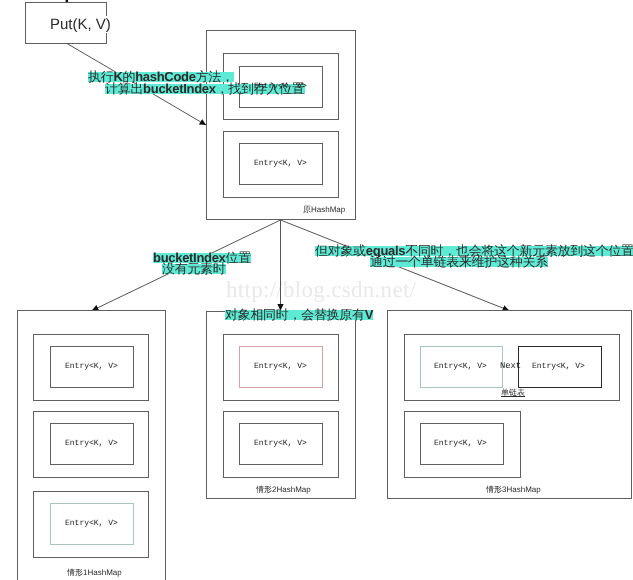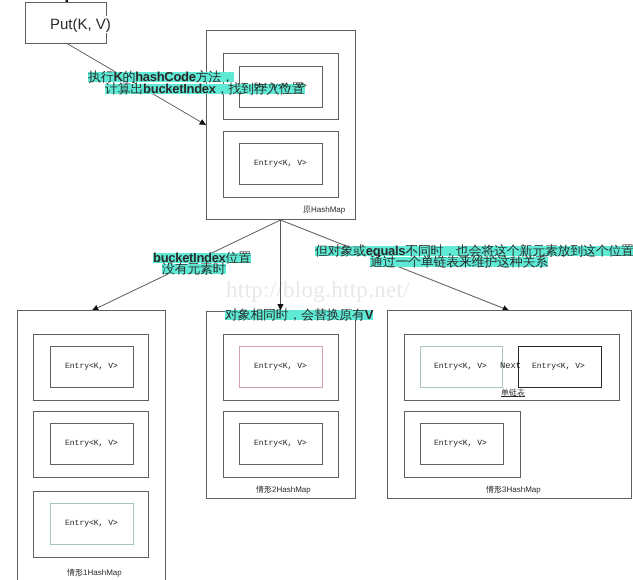--- a/index.html
+++ b/index.html
@@ -18,21 +18,21 @@
         background:#5eead4;z-index:5;}
   svg.arrows{position:absolute;left:0;top:0;width:633px;height:580px;overflow:visible;z-index:2;}
   .wm{position:absolute;z-index:1;font-size:23px;color:#e9e9e9;white-space:nowrap;
       font-family:"Liberation Serif",serif;letter-spacing:0.3px;}
 </style>
 </head>
 <body>
 
 <div id="stage">
 
-  <div class="wm" style="left:226px;top:277px;">http://blog.http.net/</div>
+  <div class="wm" style="left:226px;top:277px;">http://blog.csdn.net/</div>
 
   <div class="box" style="left:25px;top:2px;width:82px;height:42px;"></div>
   <div class="cap" style="left:50px;top:16px;font-size:15px;">Put(K, V)</div>
 
   <div class="box" style="left:206px;top:30px;width:150px;height:190px;"></div>
   <div class="box" style="left:223px;top:53px;width:116px;height:67px;"></div>
   <div class="box" style="left:239px;top:66px;width:84px;height:42px;"></div>
   <div class="mono" style="left:254px;top:82px;">Entry&lt;K, V&gt;</div>
   <div class="box" style="left:223px;top:131px;width:116px;height:67px;"></div>
   <div class="box" style="left:239px;top:143px;width:84px;height:42px;"></div>

